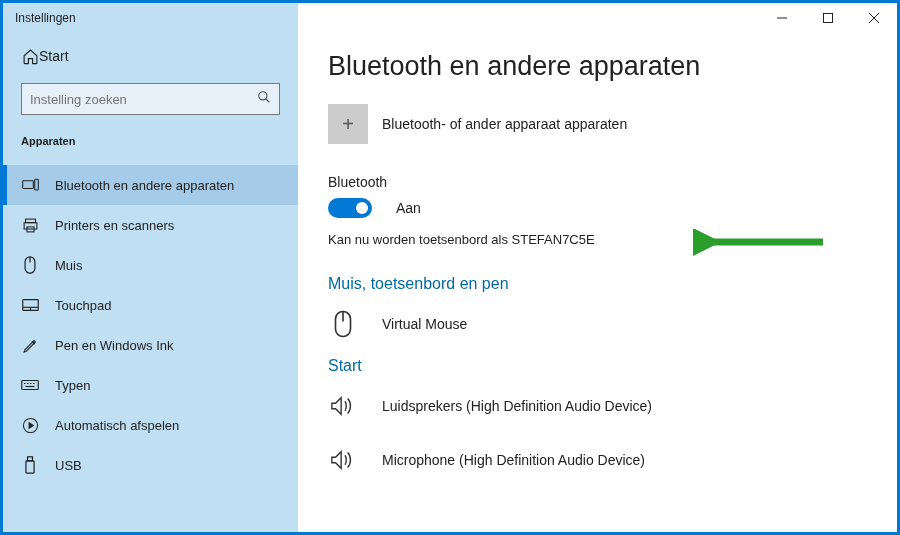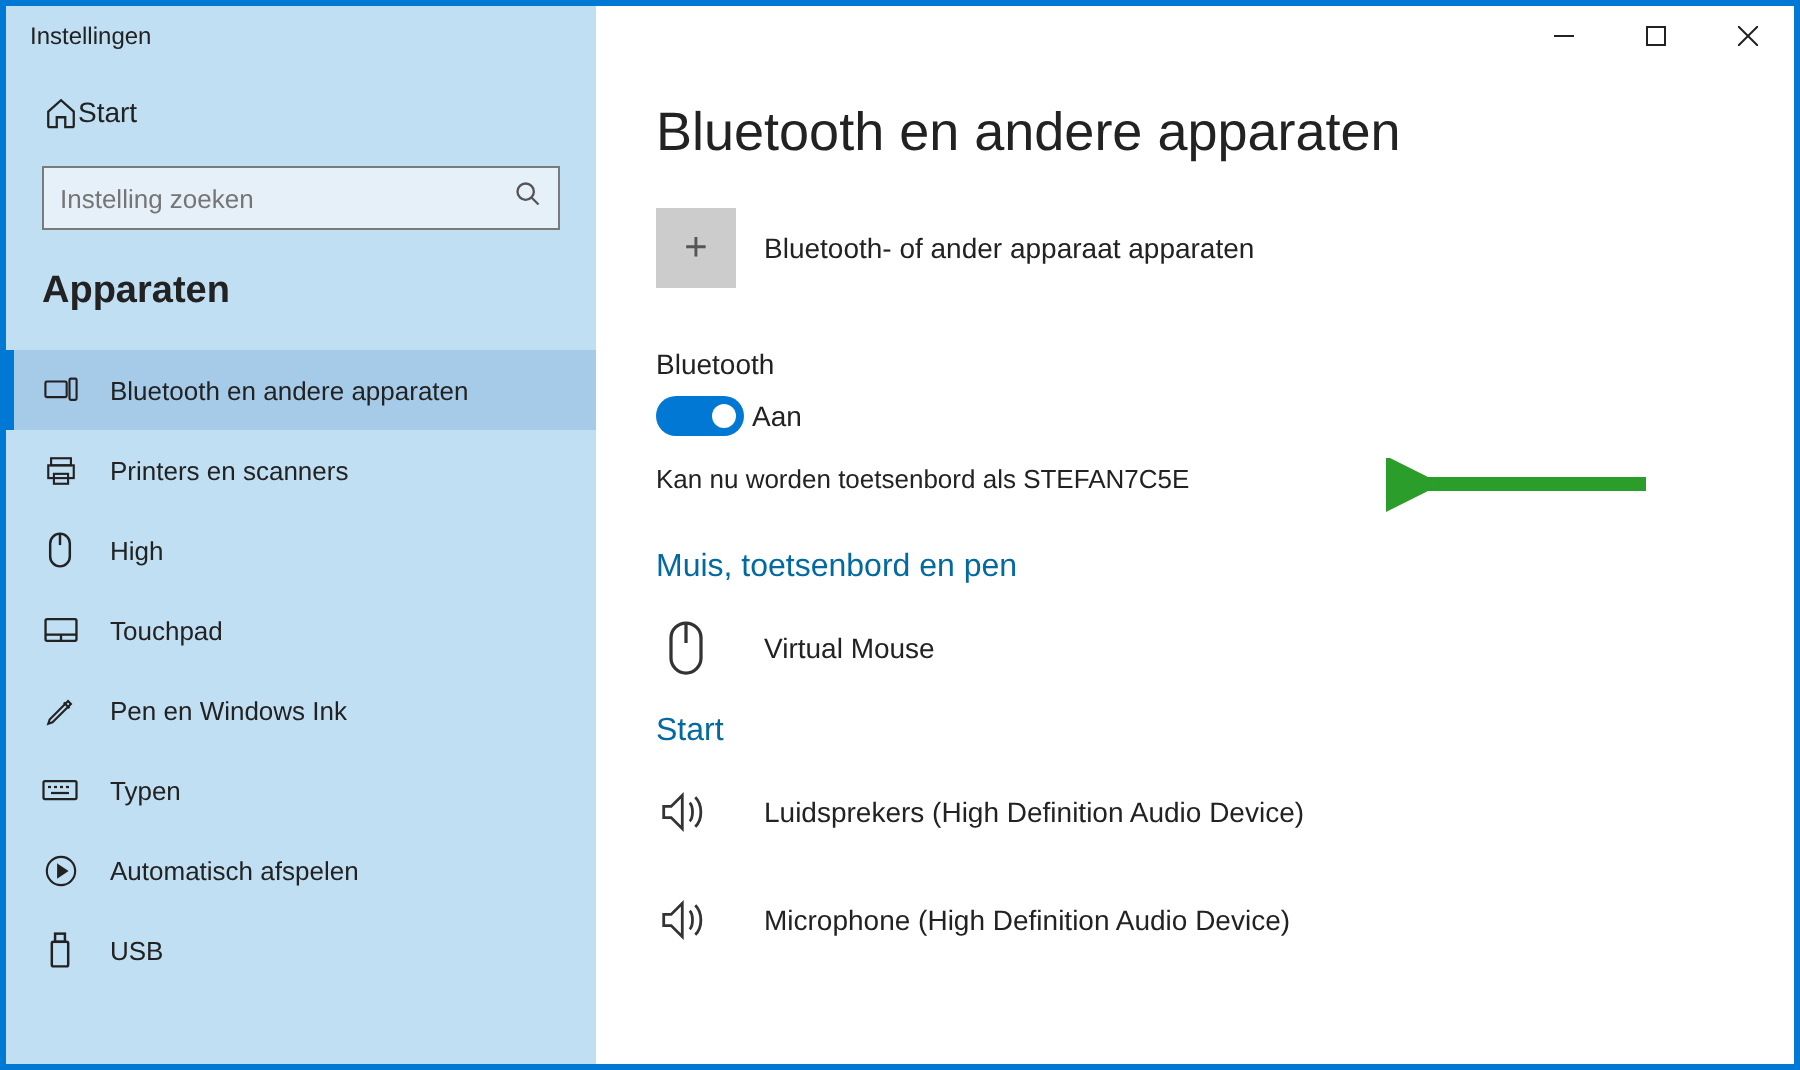--- a/index.html
+++ b/index.html
@@ -67,21 +67,21 @@
     }
     .search-box input {
       border: none;
       background: transparent;
       outline: none;
       font-size: 13px;
       flex: 1;
       color: #333;
     }
     .section-label {
-      font-size: 19px;
+      font-size: 11px;
       font-weight: 600;
       padding: 6px 18px 10px;
       color: #222;
     }
     .nav-list { margin-top: 8px; }
     .nav-item {
       display: flex;
       align-items: center;
       padding: 11px 18px;
       gap: 16px;
@@ -141,21 +141,21 @@
     }
     .add-text { font-size: 14px; color: #222; }
     .sub-heading {
       font-size: 14px;
       color: #222;
       margin-bottom: 8px;
     }
     .toggle-row {
       display: flex;
       align-items: center;
-      gap: 4px;
+      gap: 24px;
       margin-bottom: 14px;
     }
     .toggle {
       width: 44px;
       height: 20px;
       background: #0078d4;
       border-radius: 10px;
       position: relative;
       cursor: pointer;
     }
@@ -267,21 +267,21 @@
           </span>
           <span>Printers en scanners</span>
         </div>
         <div class="nav-item">
           <span class="nav-icon">
             <svg width="14" height="18" viewBox="0 0 16 22" fill="none" stroke="#222" stroke-width="1.5">
                 <rect x="2" y="1" width="12" height="20" rx="6"></rect>
                 <line x1="8" y1="1" x2="8" y2="8"></line>
               </svg>
           </span>
-          <span>High</span>
+          <span>Muis</span>
         </div>
         <div class="nav-item">
           <span class="nav-icon">
             <svg width="17" height="14" viewBox="0 0 22 16" fill="none" stroke="#222" stroke-width="1.5">
                 <rect x="1" y="1" width="20" height="14" rx="1"></rect>
                 <line x1="1" y1="11" x2="21" y2="11"></line>
                 <line x1="11" y1="11" x2="11" y2="15"></line>
               </svg>
           </span>
           <span>Touchpad</span>

